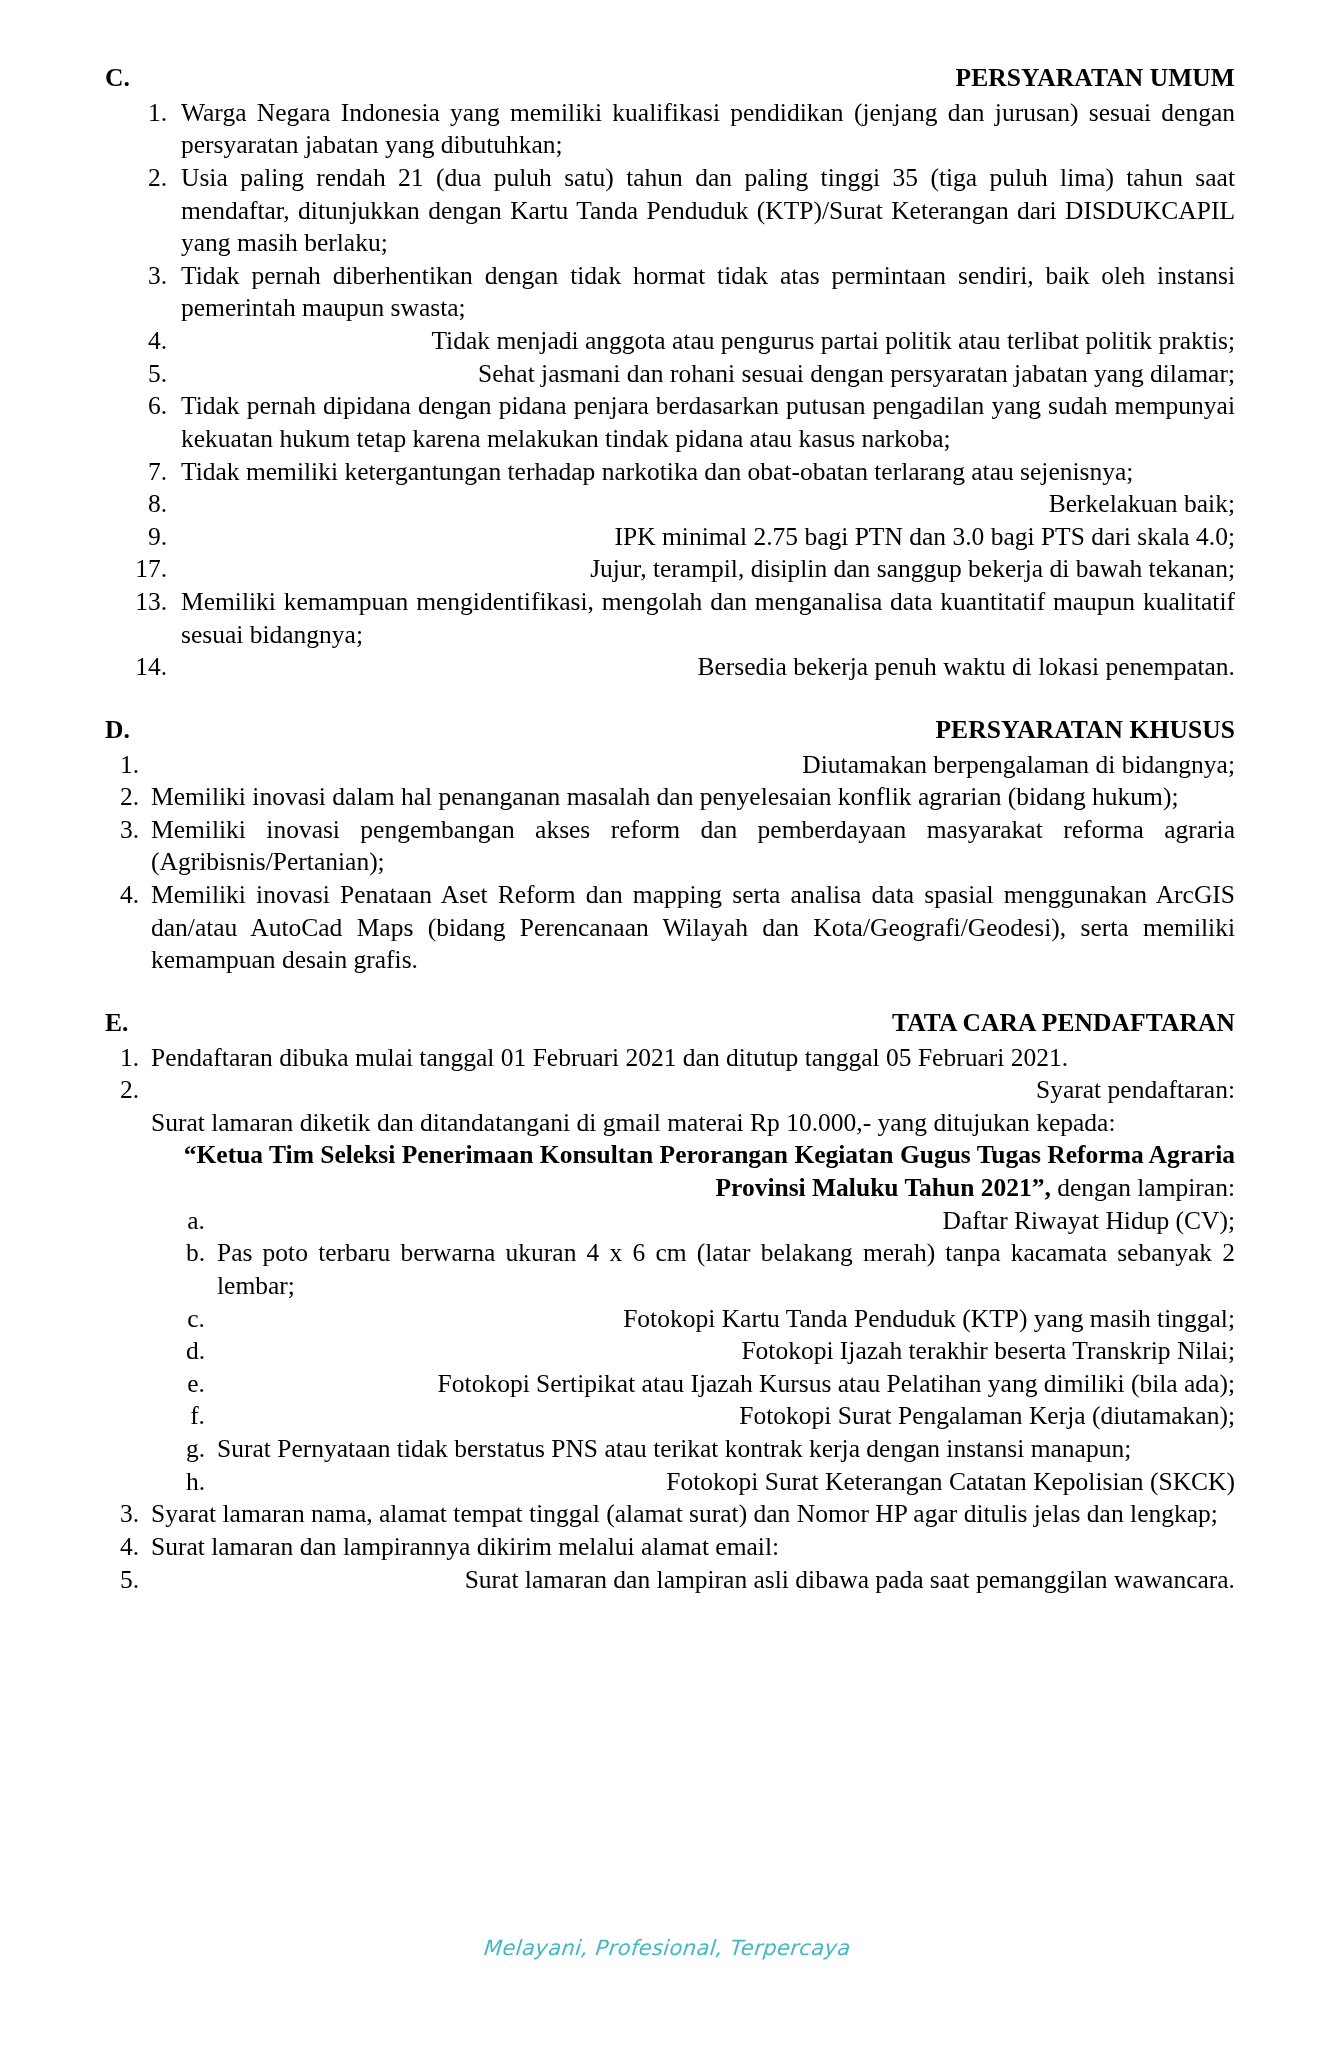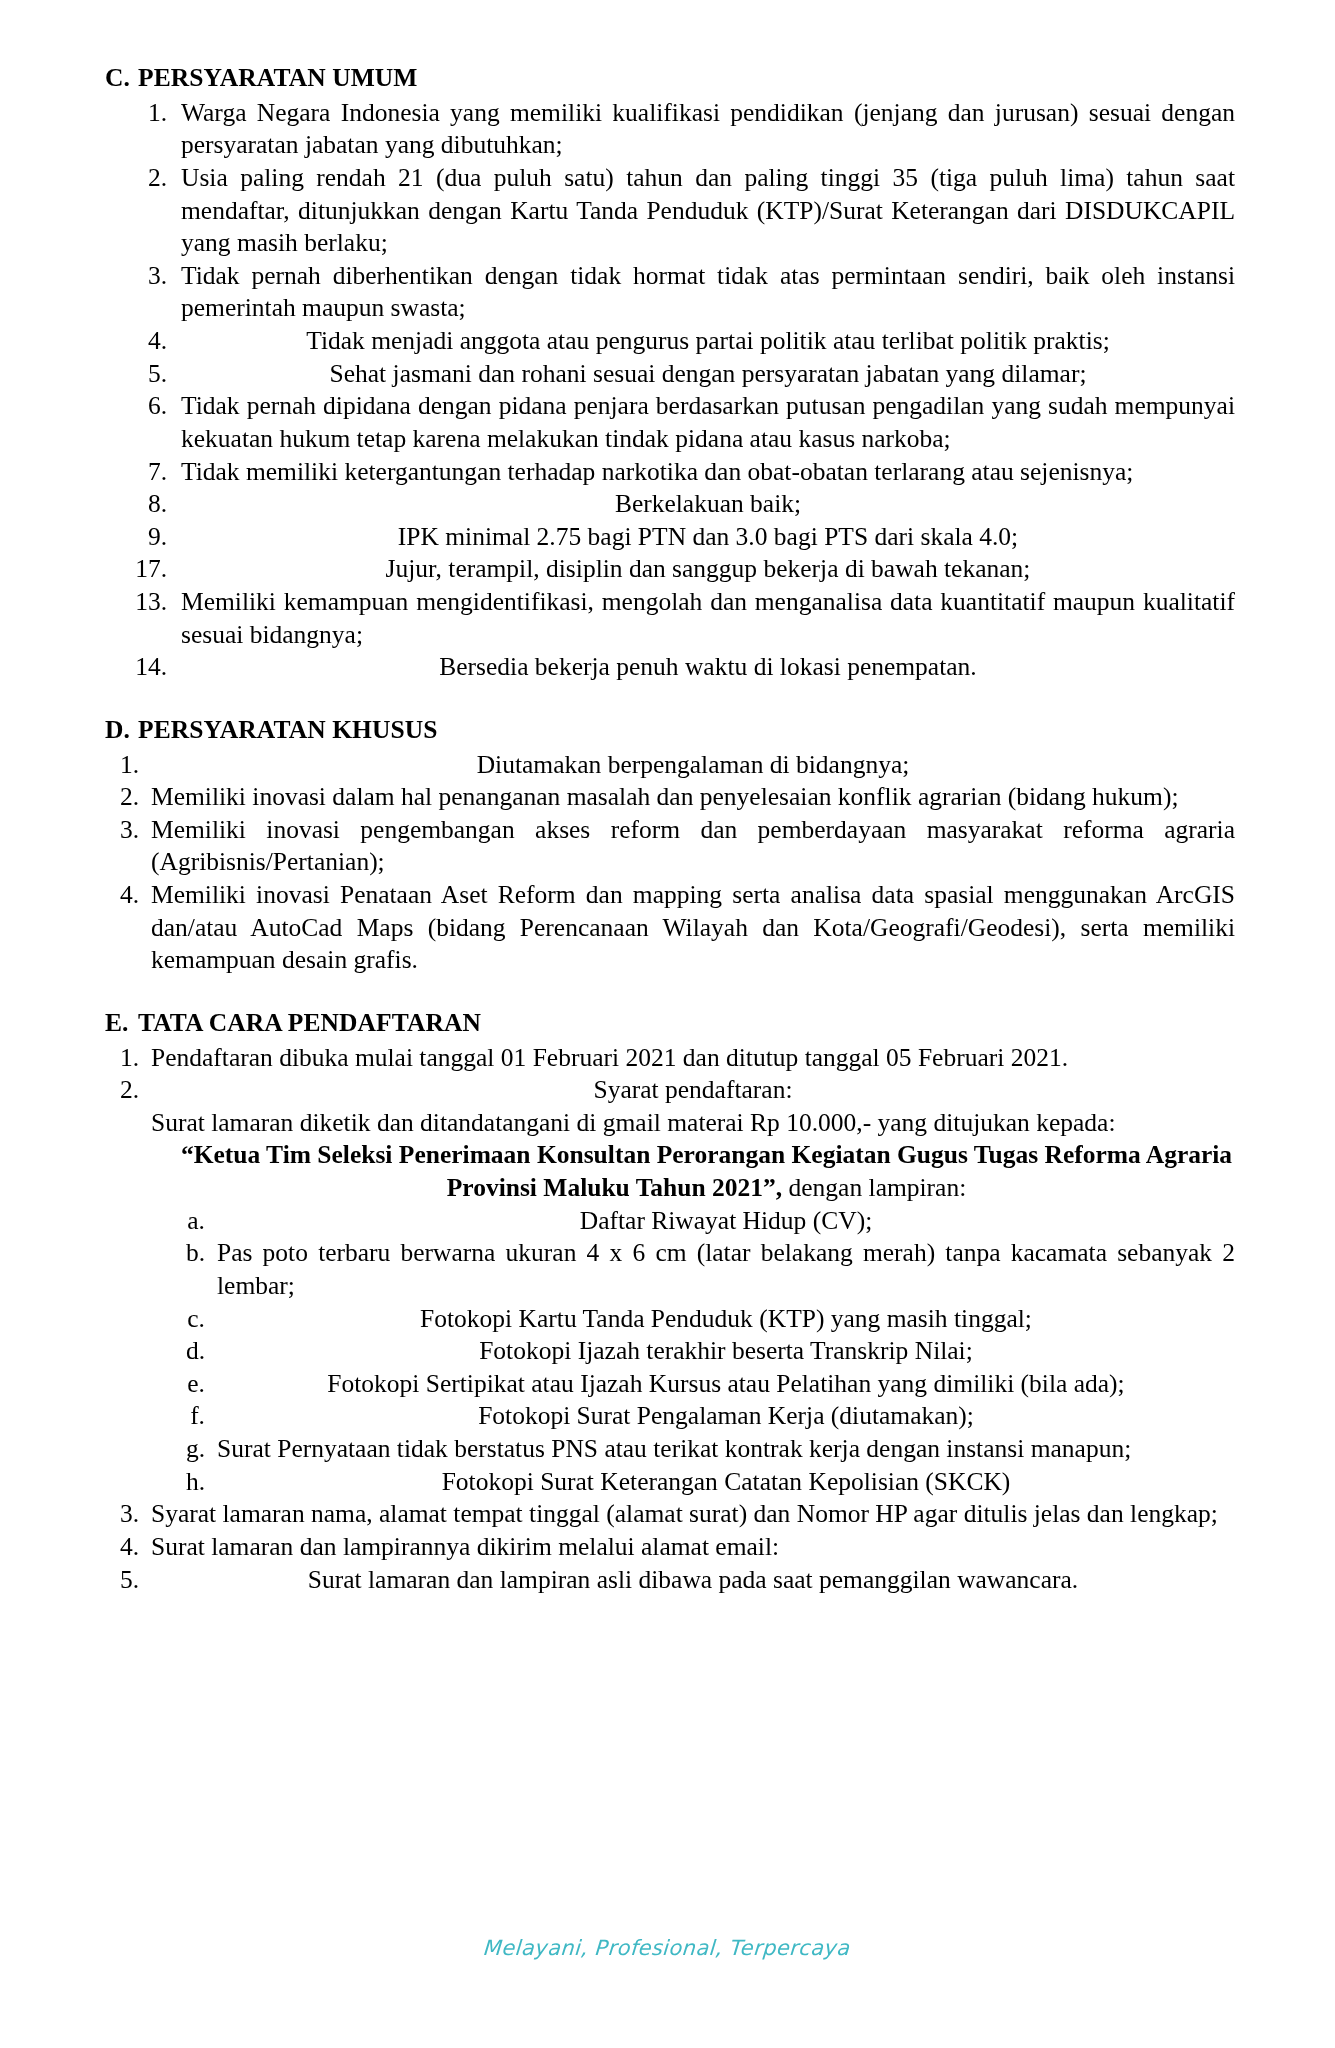--- a/index.html
+++ b/index.html
@@ -23,38 +23,38 @@
   
   .sec-head {
     font-weight: bold;
     font-size: 25.5px;
     letter-spacing: 0.1px;
     margin: 0 0 2px 0;
     display: flex;
     gap: 11px;
   }
   .sec-head .sec-letter { width: 22px; flex: none; }
-  .sec-head .sec-title { flex: 1; }
+  .sec-head .sec-title { flex: 1; text-align: right; }
 
   
   .row {
     display: flex;
     align-items: flex-start;
   }
   .marker {
     flex: none;
     text-align: right;
     white-space: nowrap;
   }
   .body {
     flex: 1;
     text-align: justify;
     text-justify: inter-word;
   }
-  .body.nojust { text-align: center; }
+  .body.nojust { text-align: right; }
 
   
   .list-c .row { margin-bottom: 0px; }
   .list-c .marker { width: 62px; padding-right: 14px; }
 
   
   .list-d .marker, .list-e .marker { width: 34px; padding-right: 12px; }
 
   
   .list-sub { margin-left: 74px; }

